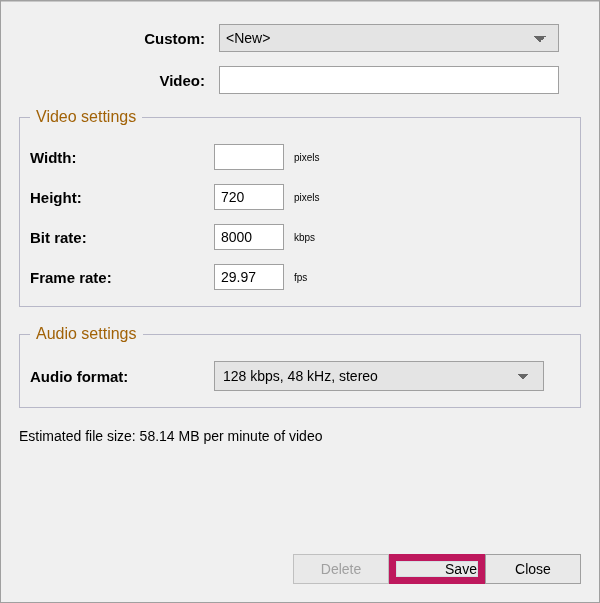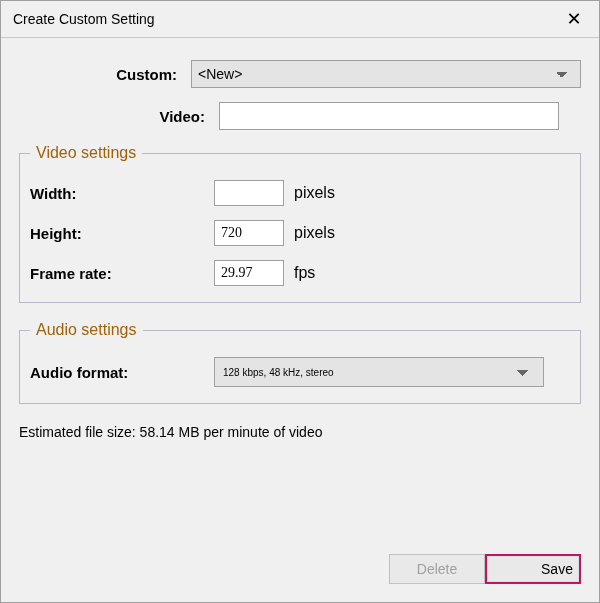--- a/index.html
+++ b/index.html
@@ -56,21 +56,21 @@
       width: 200px;
       text-align: right;
       padding-right: 14px;
       font-weight: bold;
       font-size: 15px;
     }
     .row-value {
       flex: 1;
     }
     select.wide {
-      width: 390px;
+      width: 340px;
       height: 28px;
       padding: 2px 6px;
       font-family: inherit;
       font-size: 14px;
       background: #e4e4e4;
       border: 1px solid #a0a0a0;
       appearance: none;
       -webkit-appearance: none;
       background-image: linear-gradient(45deg, transparent 50%, #666 50%), linear-gradient(135deg, #666 50%, transparent 50%);
       background-position: calc(100% - 18px) 11px, calc(100% - 12px) 11px;
@@ -83,28 +83,28 @@
       padding: 2px 6px;
       font-family: inherit;
       font-size: 14px;
       background: #fff;
       border: 1px solid #a0a0a0;
     }
     input.small-text {
       width: 70px;
       height: 26px;
       padding: 2px 6px;
-      font-family: Liberation Serif, serif;
+      font-family: Liberation Sans, sans-serif;
       font-size: 14px;
       background: #fff;
       border: 1px solid #a0a0a0;
     }
     .unit {
       margin-left: 10px;
-      font-size: 16px;
+      font-size: 10px;
     }
     fieldset {
       border: 1px solid #b8b8c8;
       margin: 12px 0 18px 0;
       padding: 18px 10px 16px 10px;
     }
     legend {
       padding: 0 6px;
       font-size: 16px;
       color: #a16207;
@@ -122,21 +122,21 @@
       text-align: left;
       padding-right: 14px;
       font-weight: bold;
       font-size: 15px;
     }
     select.audio-select {
       width: 330px;
       height: 30px;
       padding: 2px 8px;
       font-family: inherit;
-      font-size: 10px;
+      font-size: 14px;
       background: #e4e4e4;
       border: 1px solid #a0a0a0;
       appearance: none;
       -webkit-appearance: none;
       background-image: linear-gradient(45deg, transparent 50%, #666 50%), linear-gradient(135deg, #666 50%, transparent 50%);
       background-position: calc(100% - 20px) 12px, calc(100% - 14px) 12px;
       background-size: 6px 6px, 6px 6px;
       background-repeat: no-repeat;
     }
     .estimate {
@@ -151,39 +151,35 @@
     .btn {
       width: 96px;
       height: 30px;
       font-family: inherit;
       font-size: 14px;
       background: #e9e9e9;
       border: 1px solid #a0a0a0;
       cursor: pointer;
     }
     .btn.primary {
-      border: 2px solid #be185d;
+      border: 7px solid #be185d;
       box-shadow: inset 0 0 0 1px rgba(26,138,176,0.1);
       padding-left: 48px;
     }
     .btn:disabled {
       color: #a0a0a0;
       cursor: default;
       border-color: #c0c0c0;
     }
   </style>
 </head>
 <body>
 
 <div class="dialog">
 
-  <div class="titlebar">
-    <span>Create Custom Setting</span>
-    <span class="close-x">✕</span>
-  </div>
   <div class="divider"></div>
 
   <div class="content">
 
     <div class="row">
       <span class="label">Custom:</span>
       <div class="row-value">
         <select class="wide">
           <option>&lt;New&gt;</option>
         </select>
@@ -205,20 +201,25 @@
         <input type="text" class="small-text" value="" style="">
         <span class="unit">pixels</span>
       </div>
 
       <div class="field-row">
         <span class="field-label">Height:</span>
         <input type="text" class="small-text" value="720" style="">
         <span class="unit">pixels</span>
       </div>
 
+      <div class="field-row">
+        <span class="field-label">Bit rate:</span>
+        <input type="text" class="small-text" value="8000" style="">
+        <span class="unit">kbps</span>
+      </div>
 
       <div class="field-row">
         <span class="field-label">Frame rate:</span>
         <input type="text" class="small-text" value="29.97" style="">
         <span class="unit">fps</span>
       </div>
     </fieldset>
 
     <fieldset>
       <legend>Audio settings</legend>
@@ -231,15 +232,16 @@
       </div>
     </fieldset>
 
     <div class="estimate">Estimated file size: 58.14 MB per minute of video</div>
 
   </div>
 
   <div class="buttonbar">
     <button class="btn" disabled="">Delete</button>
     <button class="btn primary">Save</button>
+    <button class="btn">Close</button>
   </div>
 
 </div>
 
 </body></html>

